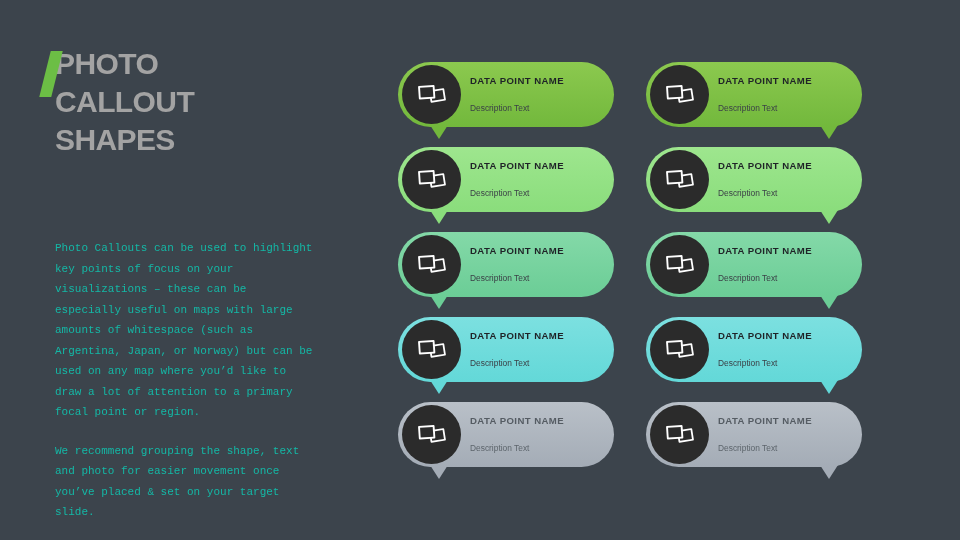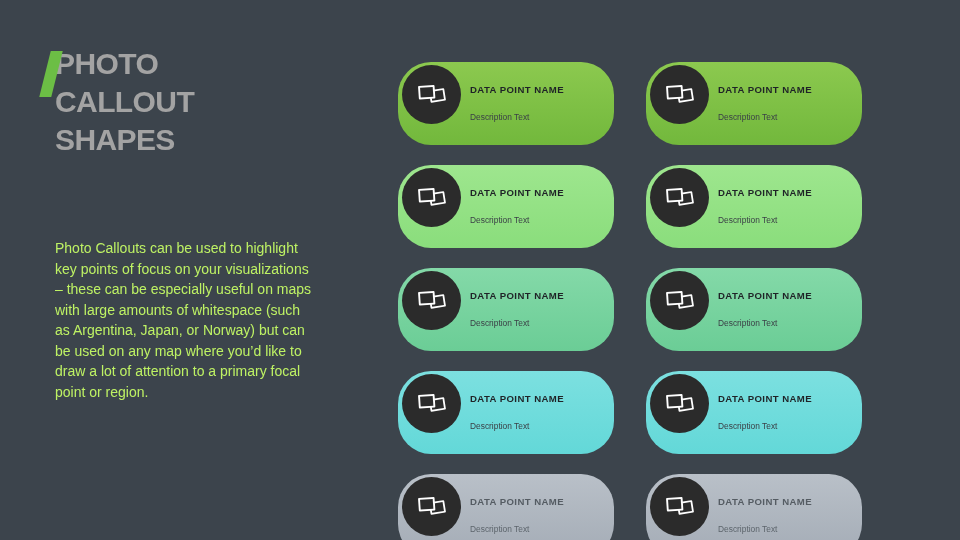--- a/index.html
+++ b/index.html
@@ -25,38 +25,39 @@
     color:#a3a3a3;
     font-size:30px;
     line-height:38px;
     font-weight:bold;
     letter-spacing:-0.6px;
     white-space:pre-line;
   }
 
   .body-copy { position:absolute; left:0; top:193px; width:262px; }
   .para {
-    color:#bef264;
-    font-size:14px;
+    color:#14b8a6;
+    font-size:11px;
     line-height:20.5px;
     font-weight:normal;
+    font-family:Liberation Mono, monospace;
   }
   .para + .para { margin-top:18px; }
 
   
   .callout-grid {
     position:absolute; left:398px; top:62px;
     width:500px;
     display:grid;
     grid-template-columns:216px 216px;
     column-gap:32px;
     row-gap:20px;
   }
 
-  .callout { position:relative; height:83px; }
+  .callout { position:relative; height:65px; }
 
   .bubble {
     position:absolute; inset:0;
     border-radius:33px;
   }
 
   .tail {
     position:absolute; top:63px;
     width:0; height:0;
     border-left:9px solid transparent;
@@ -105,20 +106,21 @@
 
     <div class="title-block">
       <div class="slash"></div>
       <h1 class="title">PHOTO
 CALLOUT
 SHAPES</h1>
     </div>
 
     <div class="body-copy">
       <p class="para">Photo Callouts can be used to highlight key points of focus on your visualizations – these can be especially useful on maps with large amounts of whitespace (such as Argentina, Japan, or Norway) but can be used on any map where you’d like to draw a lot of attention to a primary focal point or region.</p>
+      <p class="para">We recommend grouping the shape, text and photo for easier movement once you’ve placed &amp; set on your target slide.</p>
     </div>
 
   </div>
 
   <div class="callout-grid" id="callout-grid">
       <div class="callout">
         <div class="tail left" style="color: rgb(114, 184, 60);"></div>
         <div class="bubble" style="background: linear-gradient(rgb(140, 201, 79) 0%, rgb(114, 184, 60) 100%);"></div>
         <div class="avatar">
           <span>

